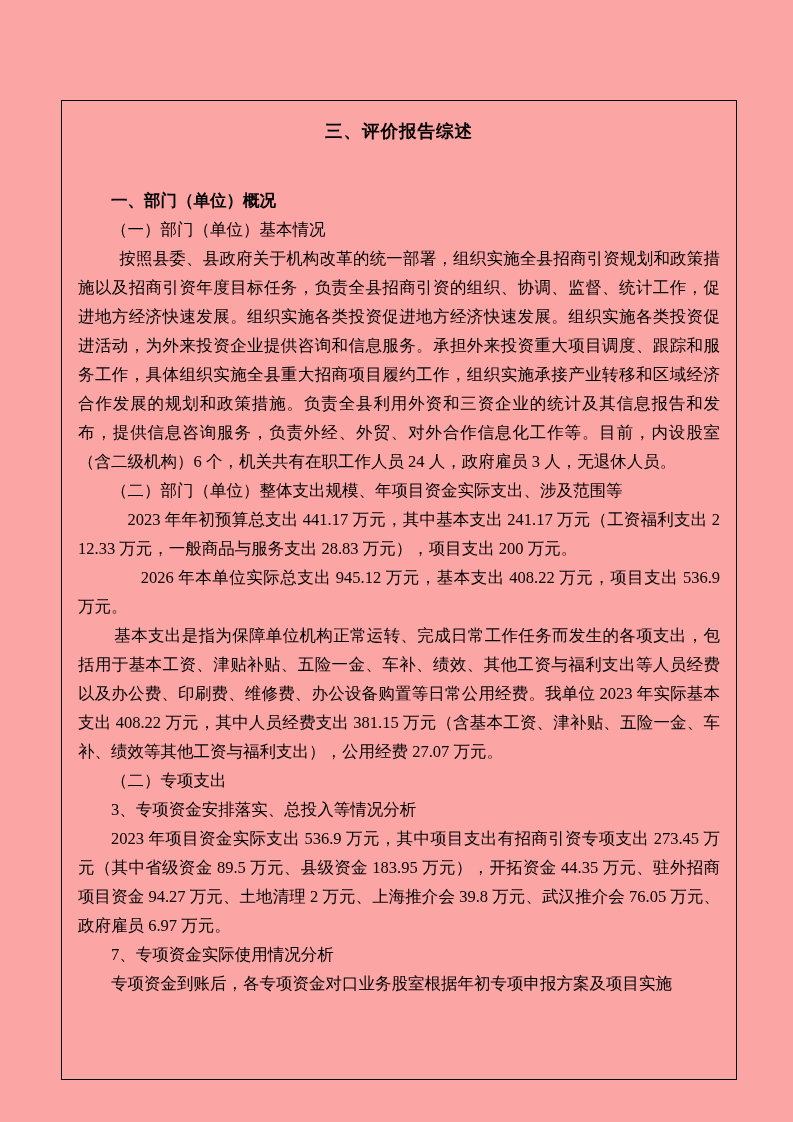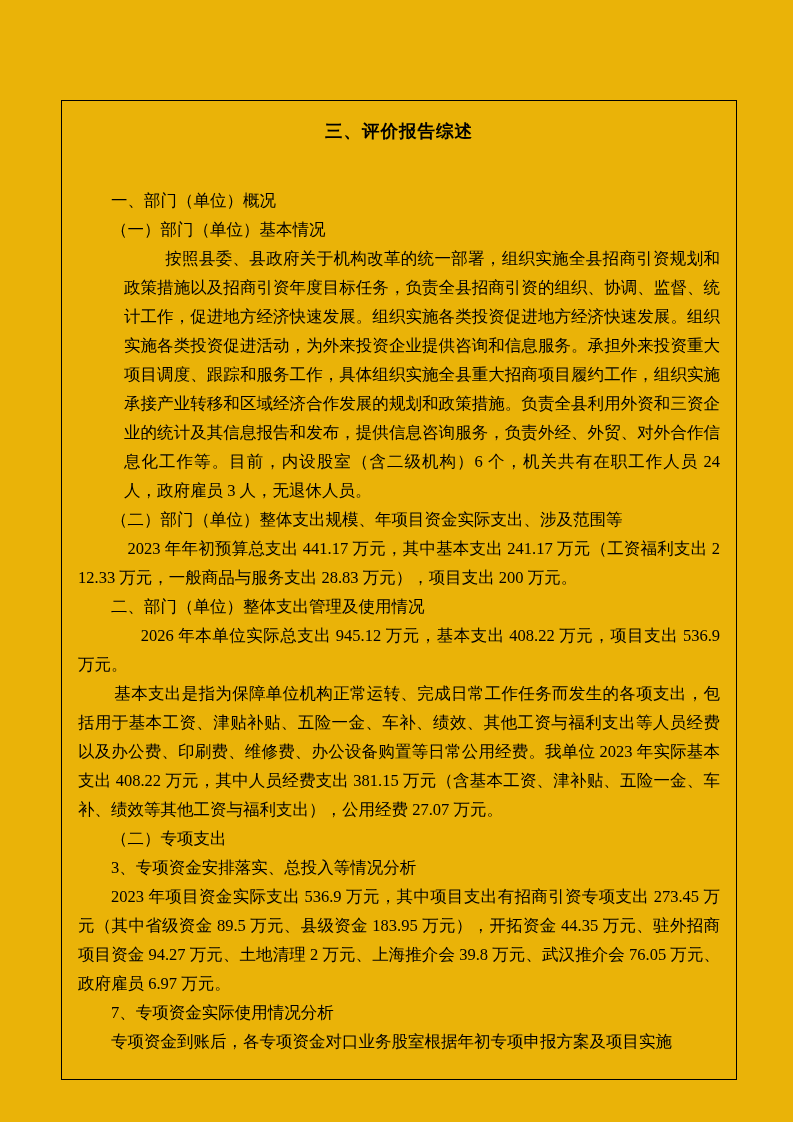--- a/index.html
+++ b/index.html
@@ -1,21 +1,21 @@
 <!DOCTYPE html>
 <html><head>
 <meta charset="utf-8">
 <style>
   * { margin: 0; padding: 0; box-sizing: border-box; }
   html, body { background: #ffffff; }
   .page {
     position: relative;
     width: 793px;
     height: 1122px;
-    background: #eab308;
+    background: #fca5a5;
     font-family: "Liberation Serif", "DejaVu Serif", serif;
     color: #000000;
     overflow: hidden;
   }
   .content-box {
     position: absolute;
     left: 61px;
     top: 100px;
     width: 676px;
     height: 980px;
@@ -29,42 +29,41 @@
     letter-spacing: 1px;
     line-height: 26px;
   }
   .title-gap { height: 42px; }
   .para {
     font-size: 16.5px;
     line-height: 29px;
     text-align: justify;
     word-break: break-all;
   }
-  .bold { font-weight: normal; }
+  .bold { font-weight: bold; }
   .indent-2   { text-indent: 2em; }
   .indent-2-2 { text-indent: 2.2em; }
-  .indent-2-5 { text-indent: 2.5em; margin-left: 46px; }
+  .indent-2-5 { text-indent: 2.5em; }
   .indent-3   { text-indent: 3em; }
   .indent-4   { text-indent: 3.8em; }
 </style>
 </head>
 <body>
 
 <div class="page">
   <div class="content-box">
 
     <h1 class="doc-title">三、评价报告综述</h1>
     <div class="title-gap"></div>
 
     <p class="para bold indent-2">一、部门（单位）概况</p>
     <p class="para indent-2">（一）部门（单位）基本情况</p>
     <p class="para indent-2-5">按照县委、县政府关于机构改革的统一部署，组织实施全县招商引资规划和政策措施以及招商引资年度目标任务，负责全县招商引资的组织、协调、监督、统计工作，促进地方经济快速发展。组织实施各类投资促进地方经济快速发展。组织实施各类投资促进活动，为外来投资企业提供咨询和信息服务。承担外来投资重大项目调度、跟踪和服务工作，具体组织实施全县重大招商项目履约工作，组织实施承接产业转移和区域经济合作发展的规划和政策措施。负责全县利用外资和三资企业的统计及其信息报告和发布，提供信息咨询服务，负责外经、外贸、对外合作信息化工作等。目前，内设股室（含二级机构）6 个，机关共有在职工作人员 24 人，政府雇员 3 人，无退休人员。</p>
     <p class="para indent-2">（二）部门（单位）整体支出规模、年项目资金实际支出、涉及范围等</p>
     <p class="para indent-3">2023 年年初预算总支出 441.17 万元，其中基本支出 241.17 万元（工资福利支出 212.33 万元，一般商品与服务支出 28.83 万元），项目支出 200 万元。</p>
-    <p class="para bold indent-2">二、部门（单位）整体支出管理及使用情况</p>
     <p class="para indent-4">2026 年本单位实际总支出 945.12 万元，基本支出 408.22 万元，项目支出 536.9 万元。</p>
     <p class="para indent-2-2">基本支出是指为保障单位机构正常运转、完成日常工作任务而发生的各项支出，包括用于基本工资、津贴补贴、五险一金、车补、绩效、其他工资与福利支出等人员经费以及办公费、印刷费、维修费、办公设备购置等日常公用经费。我单位 2023 年实际基本支出 408.22 万元，其中人员经费支出 381.15 万元（含基本工资、津补贴、五险一金、车补、绩效等其他工资与福利支出），公用经费 27.07 万元。</p>
     <p class="para indent-2">（二）专项支出</p>
     <p class="para indent-2">3、专项资金安排落实、总投入等情况分析</p>
     <p class="para indent-2">2023 年项目资金实际支出 536.9 万元，其中项目支出有招商引资专项支出 273.45 万元（其中省级资金 89.5 万元、县级资金 183.95 万元），开拓资金 44.35 万元、驻外招商项目资金 94.27 万元、土地清理 2 万元、上海推介会 39.8 万元、武汉推介会 76.05 万元、政府雇员 6.97 万元。</p>
     <p class="para indent-2">7、专项资金实际使用情况分析</p>
     <p class="para indent-2">专项资金到账后，各专项资金对口业务股室根据年初专项申报方案及项目实施</p>
 
   </div>
 </div>

